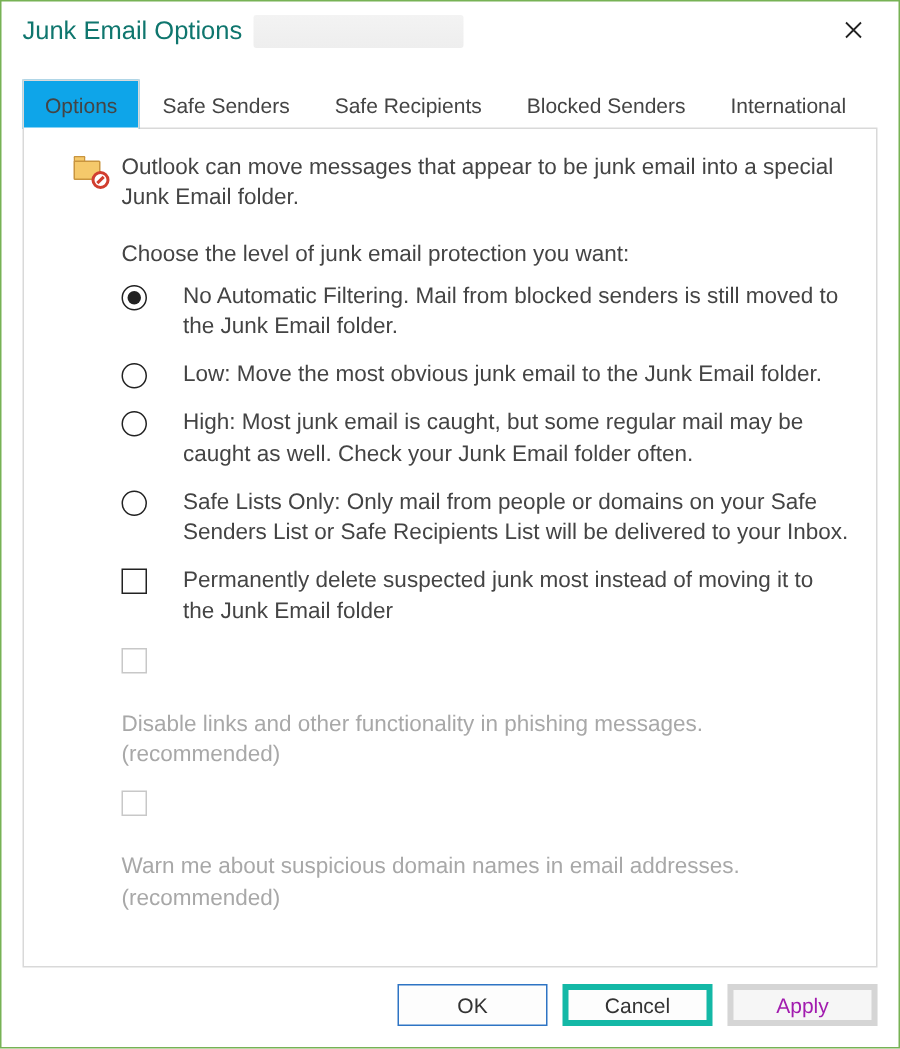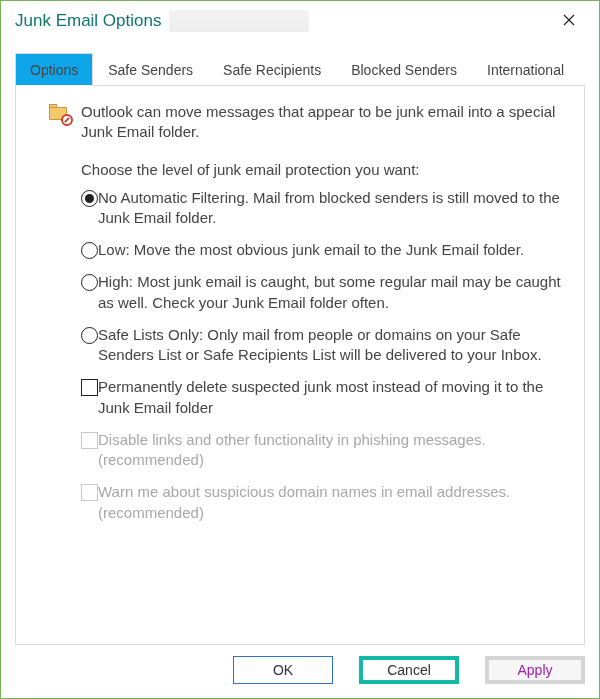--- a/index.html
+++ b/index.html
@@ -118,47 +118,47 @@
     left:1px; top:3px;
     width:6px; height:2px;
     background:#d13e2f;
     transform:rotate(-45deg);
   }
   .intro-text { line-height: 1.35; font-size:15px;}
   .choose { margin: 18px 0 10px 32px; font-size:15px;}
   .options-list { margin-left: 32px; }
   .opt {
     display: flex;
-    gap: 0;
+    gap: 24px;
     margin: 10px 0 12px 0;
     line-height: 1.35;
     font-size: 15px;
   }
   .radio, .check {
     width: 17px; height: 17px;
     flex: 0 0 auto;
     margin-top: 2px;
     border: 1.5px solid #222;
     background: #fff;
   }
   .radio { border-radius: 50%; position: relative; }
   .radio.selected::after{
     content:"";
     position:absolute;
     left:3px; top:3px; right:3px; bottom:3px;
     border-radius:50%;
     background:#222;
   }
   .check { border-radius: 0; }
-  .opt.disabled { color: #a8a8a8; }
+  .opt.disabled { color: #a8a8a8; flex-direction: column; }
   .opt.disabled .check { border-color: #c8c8c8; }
   .button-row {
     display: flex;
     justify-content: flex-end;
-    gap: 26px;
+    gap: 10px;
     padding: 10px 14px 14px 0;
   }
   .btn {
     width: 100px;
     height: 28px;
     display: flex;
     align-items: center;
     justify-content: center;
     font-size: 14px;
     color: #333;

